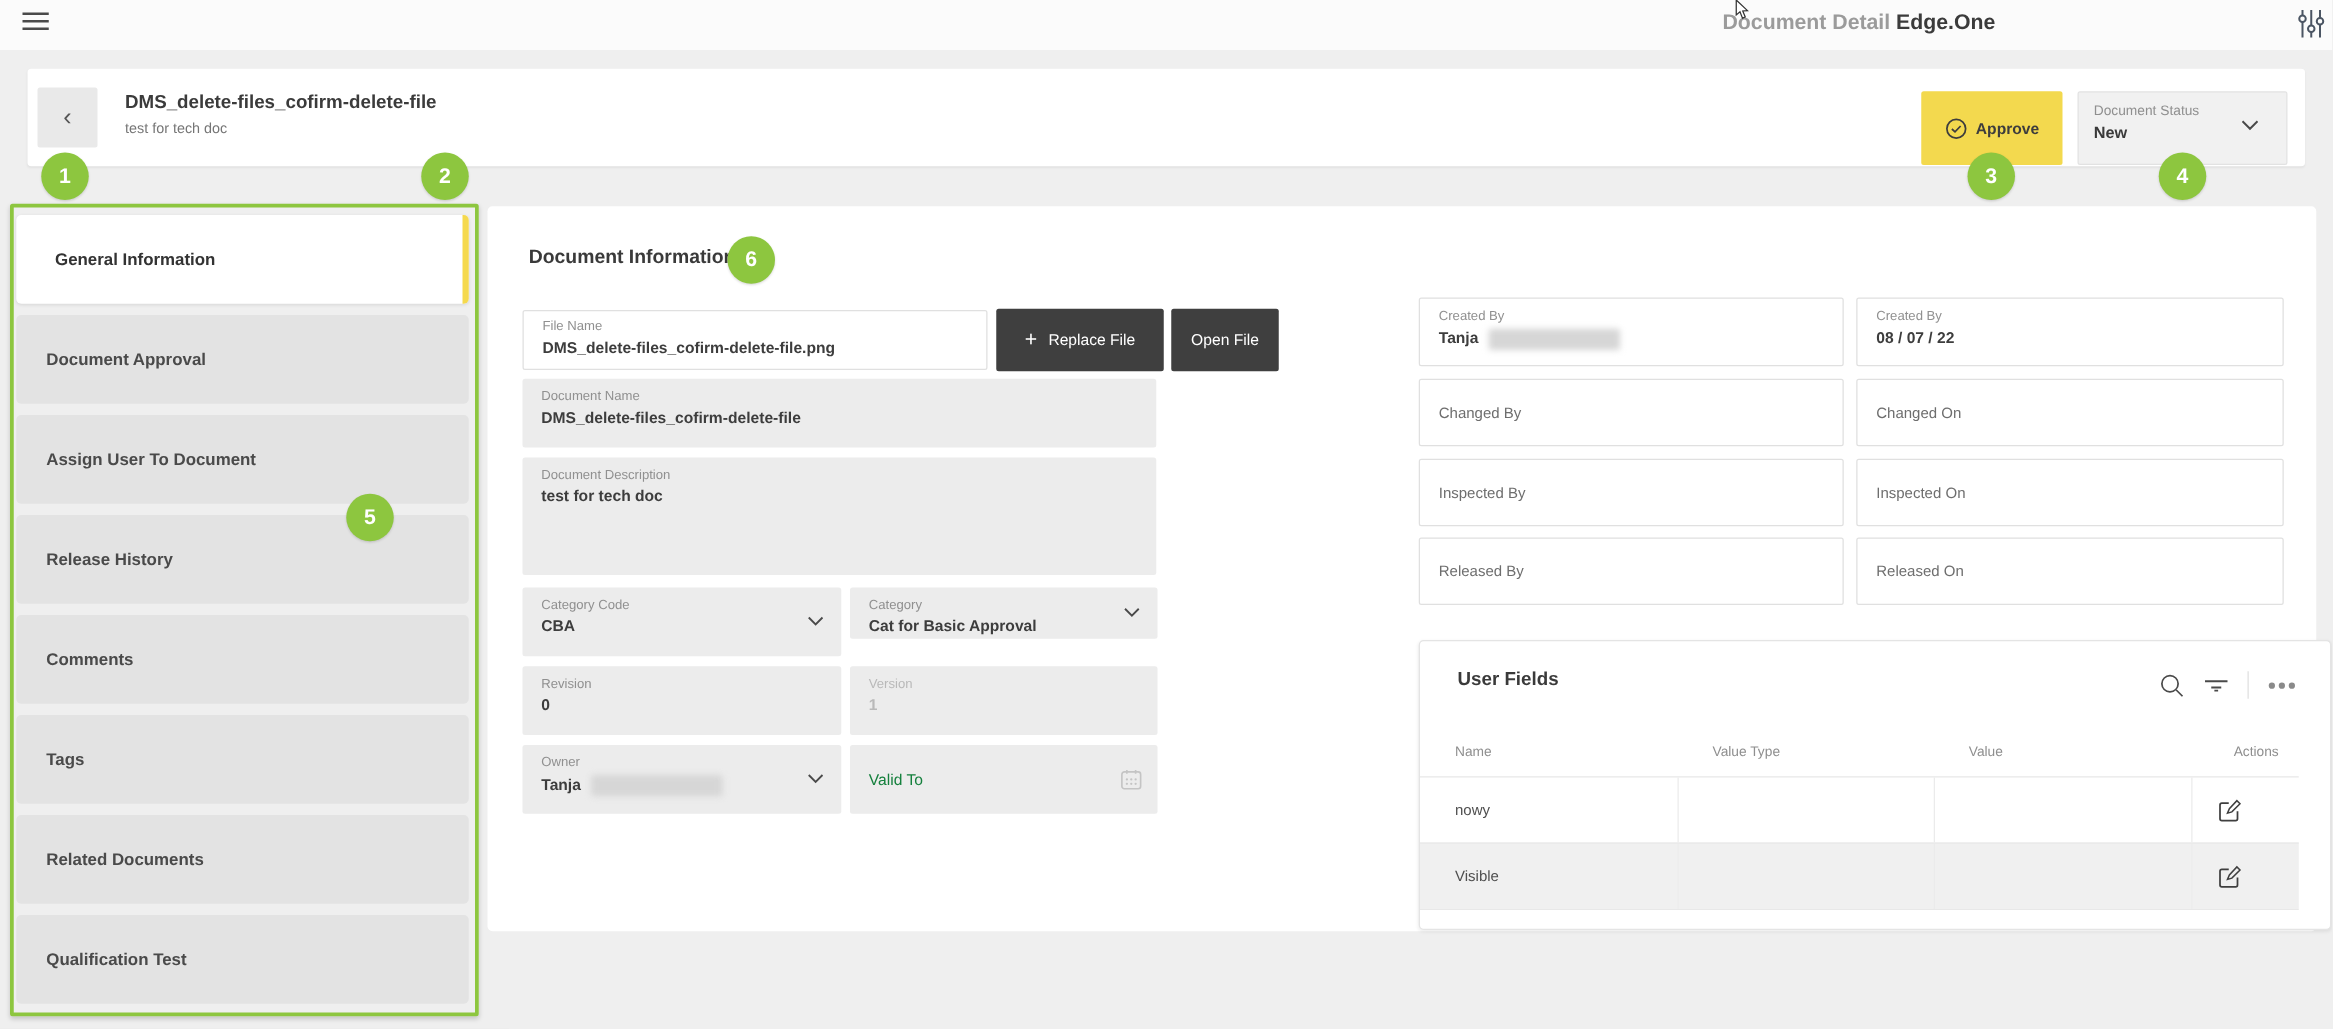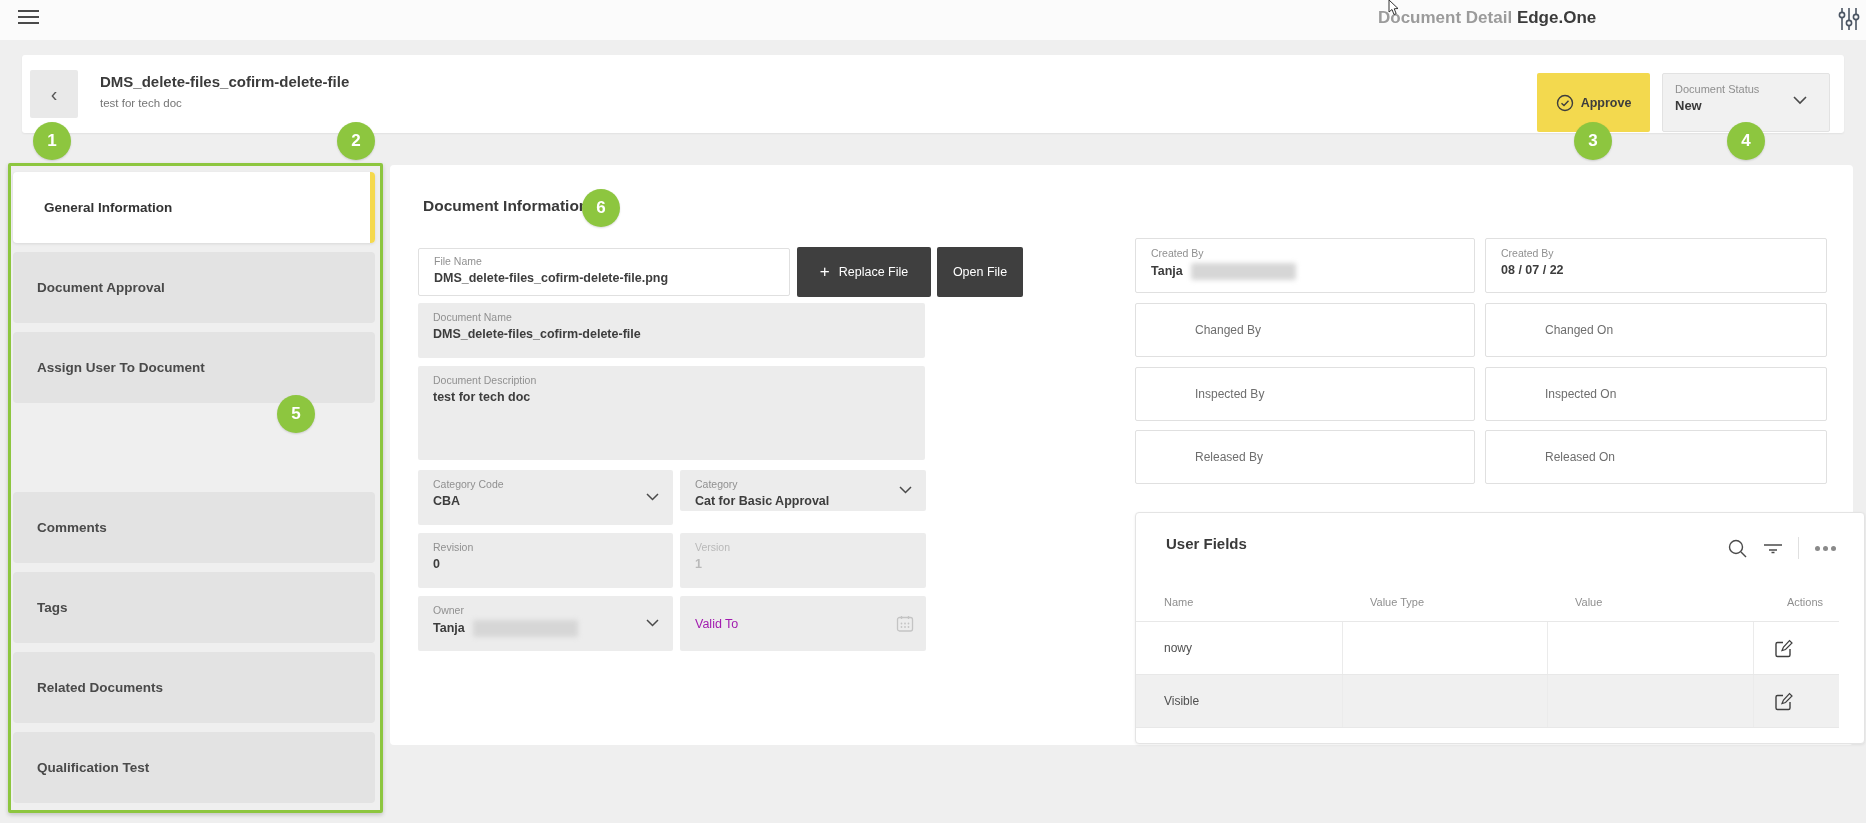--- a/index.html
+++ b/index.html
@@ -42,24 +42,24 @@
   .section-heading { position:absolute; left:423px; top:197px; font-size:15.5px; font-weight:bold; color:#3a3a3a; }
 
   
   .field { position:absolute; border-radius:2px; padding:8px 15px; }
   .field.gray { background:#ececec; }
   .field.white { background:#ffffff; border:1px solid #e0e0e0; }
   .f-label { font-size:10.5px; color:#909090; }
   .f-value { font-size:12.5px; font-weight:600; color:#3d3d3d; margin-top:4px; white-space:nowrap; }
   .field.disabled .f-label, .field.disabled .f-value { color:#b9b9b9; }
   .field.empty { display:flex; align-items:center; }
-  .field.empty .f-label-c { font-size:12px; color:#6e6e6e;margin-left:44px; }
+  .field.empty .f-label-c { font-size:12px; color:#6e6e6e; }
   .field .chev { position:absolute; right:14px; top:50%; margin-top:-5px; }
   .field .cal { position:absolute; right:12px; top:50%; margin-top:-9px; }
-  .placeholder { font-size:12.5px; color:#a21caf; }
+  .placeholder { font-size:12.5px; color:#15803d; }
   .redact { display:inline-block; width:105px; height:17px; background:#d6d6d6; border-radius:2px; filter:blur(2.5px); vertical-align:middle; margin-left:8px; }
 
   .dark-btn { position:absolute; background:#3f3f3f; border:none; border-radius:2px; color:#ffffff; font-size:12.5px; cursor:pointer; display:flex; align-items:center; justify-content:center; gap:9px; }
   .dark-btn .plus { font-size:17px; font-weight:400; }
 
   
   .uf-card { position:absolute; left:1135px; top:512px; width:730px; height:232px; background:#ffffff; border:1px solid #e4e4e4; border-radius:4px; box-shadow:0 1px 3px rgba(0,0,0,0.07); }
   .uf-title { position:absolute; left:30px; top:22px; font-size:15px; font-weight:bold; color:#3a3a3a; }
   .uf-icons { position:absolute; right:26px; top:24px; display:flex; align-items:center; gap:14px; }
   .uf-divider { width:1px; height:22px; background:#e0e0e0; }
@@ -147,20 +147,23 @@
   <div class="sidebar">
     <div class="side-item active" style="top:6px;">
         <span>General Information</span>
       </div>
     <div class="side-item" style="top:86px;">
         <span>Document Approval</span>
       </div>
     <div class="side-item" style="top:166px;">
         <span>Assign User To Document</span>
       </div>
+    <div class="side-item" style="top:246px;">
+        <span>Release History</span>
+      </div>
     <div class="side-item" style="top:326px;">
         <span>Comments</span>
       </div>
     <div class="side-item" style="top:406px;">
         <span>Tags</span>
       </div>
     <div class="side-item" style="top:486px;">
         <span>Related Documents</span>
       </div>
     <div class="side-item" style="top:566px;">

